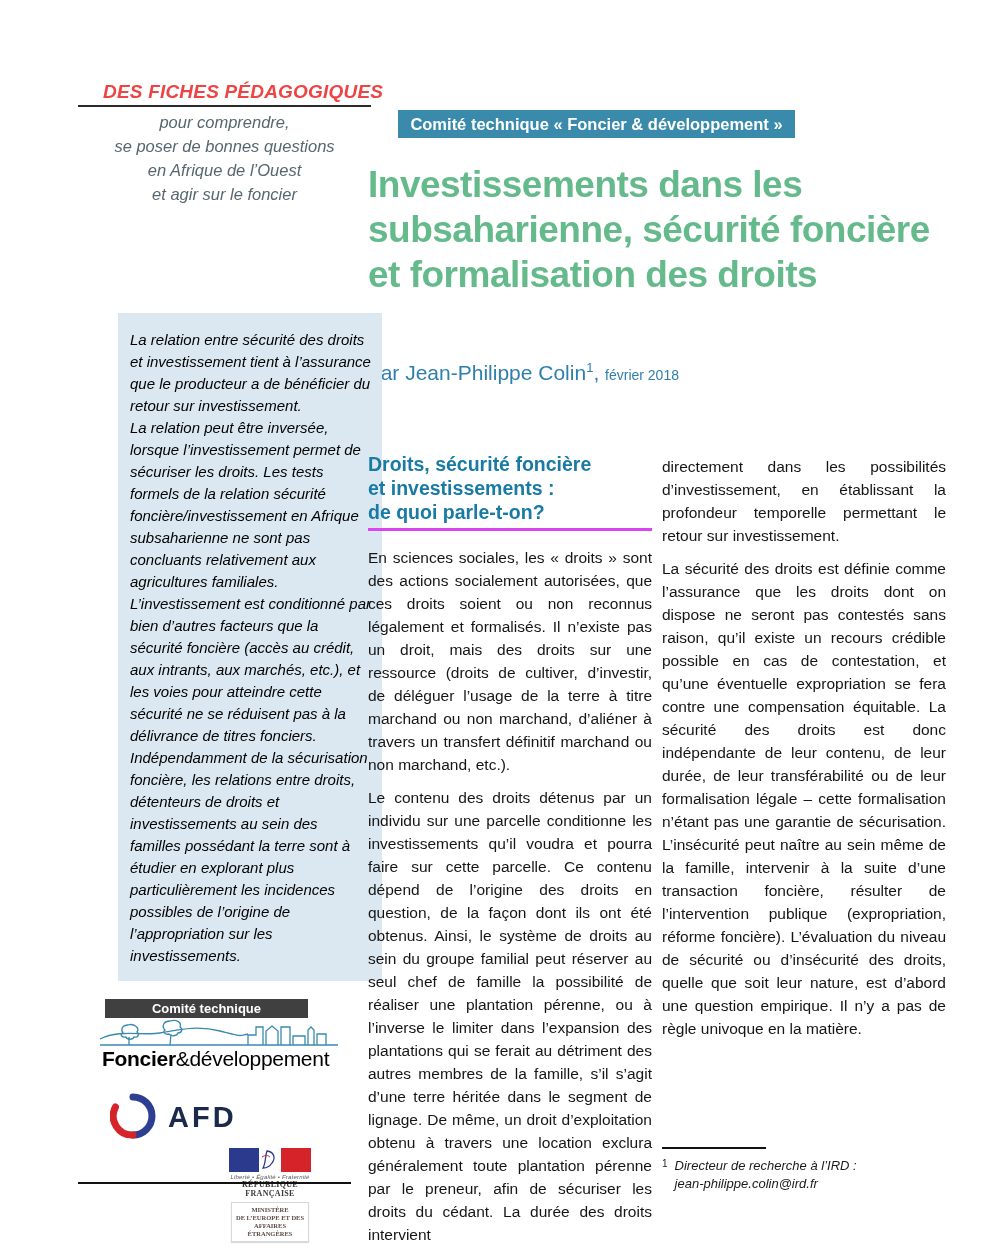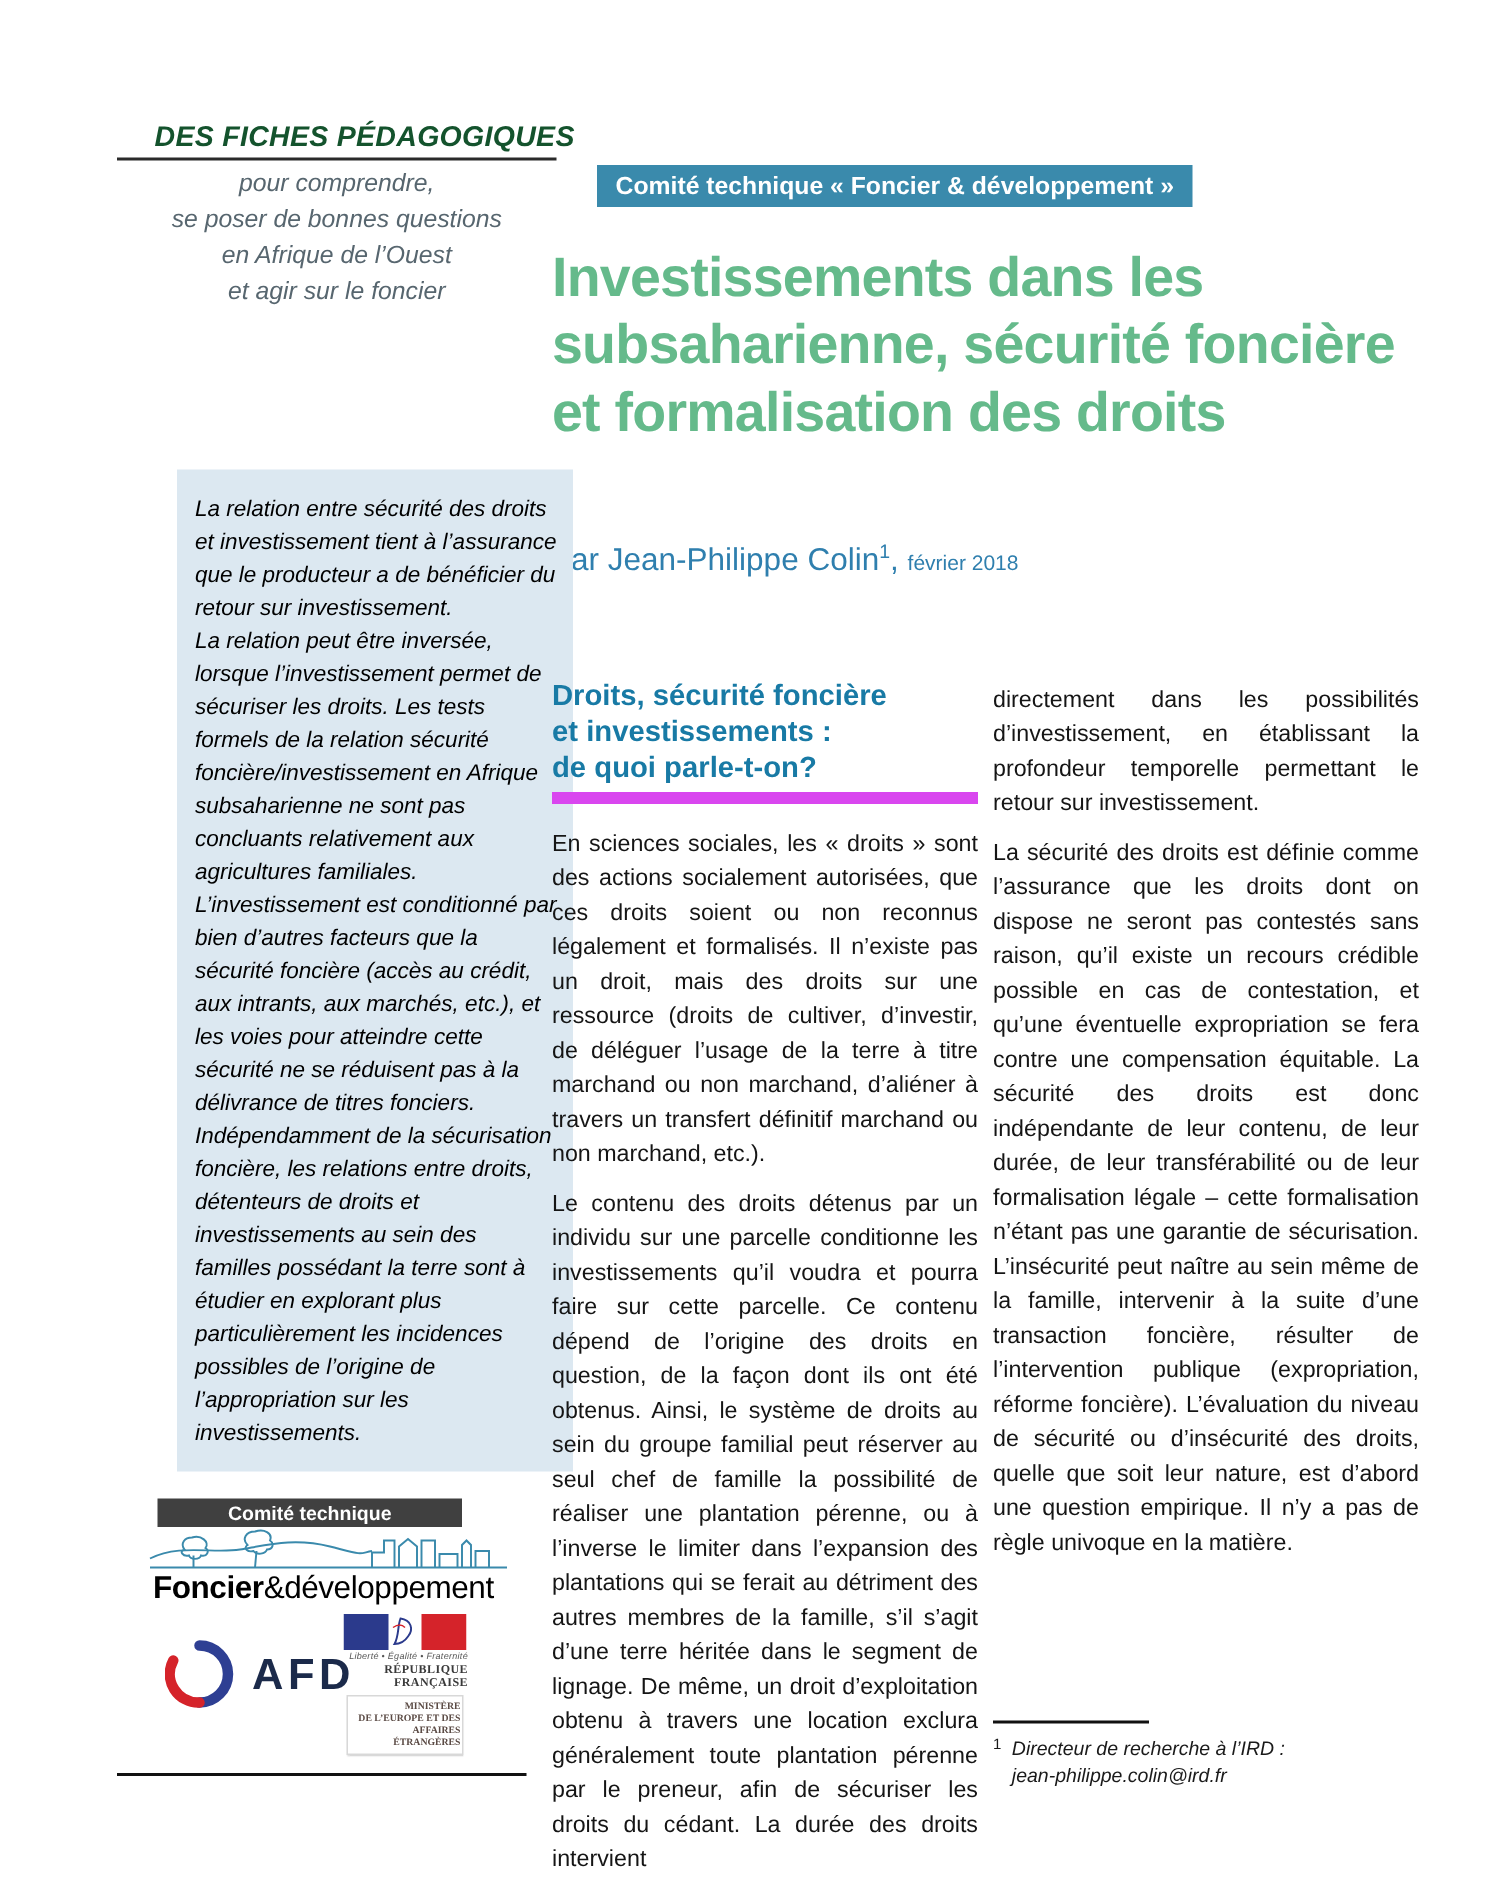--- a/index.html
+++ b/index.html
@@ -1,21 +1,21 @@
 <!DOCTYPE html>
 <html lang="fr"><head>
 <meta charset="utf-8">
 <style>
   html,body{margin:0;padding:0;background:#ffffff;}
   .page{position:relative;width:1008px;height:1260px;background:#fff;overflow:hidden;
         font-family:"Liberation Sans",sans-serif;color:#151515;}
 
   
   .kicker{position:absolute;left:103px;top:81px;font-size:19px;font-weight:bold;font-style:italic;
-          color:#14532d;letter-spacing:.2px;}
+          color:#ef4444;letter-spacing:.2px;}
   .kicker-rule{position:absolute;left:78px;top:105px;width:293px;height:2px;background:#2a2a2a;}
   .tagline{position:absolute;left:78px;top:110px;width:293px;text-align:center;font-style:italic;
            color:#57666f;font-size:16.5px;line-height:24px;}
   .topic-banner{position:absolute;left:378px;top:110px;width:397px;height:28px;background:#3a8aac;
                 color:#fff;font-weight:bold;font-size:16.5px;display:flex;align-items:center;justify-content:center;margin-left:20px;}
   .article-title{position:absolute;left:368px;top:162px;width:585px;font-size:37px;line-height:45px;
                  font-weight:bold;color:#65ba8b;letter-spacing:-.5px;}
   .byline{position:absolute;left:369px;top:360px;color:#2f7fae;font-size:21px;}
   .byline sup{font-size:13px;}
   .byline .date{font-size:14px;}
@@ -24,38 +24,38 @@
   .abstract-box{position:absolute;left:74px;top:313px;width:264px;min-height:575px;background:#dce8f1;
                 box-sizing:border-box;padding:16px 10px 14px 12px;font-style:italic;color:#000000;
                 font-size:15px;line-height:22px;white-space:pre-line;margin-left:44px;}
 
   
   .col{position:absolute;width:284px;font-size:15.5px;line-height:23px;text-align:justify;color:#151515;}
   .col-left{left:368px;top:452px;}
   .col-right{left:662px;top:455px;}
   .col p{margin:0 0 10px 0;}
   .section-heading{color:#187aa5;font-weight:bold;font-size:19.5px;line-height:24px;text-align:left;
-                   padding-bottom:4px;border-bottom:8px solid #d946ef;margin:0 0 15px 0;}
+                   padding-bottom:4px;border-bottom:3px solid #d946ef;margin:0 0 15px 0;}
 
   
   .footnote{position:absolute;left:662px;top:1147px;width:284px;font-size:13px;font-style:italic;
             line-height:17.5px;color:#1a1a1a;}
   .footnote-rule{width:104px;height:2px;background:#111;margin-bottom:8px;}
   .footnote-row{display:flex;gap:7px;}
   .footnote-row sup{font-style:normal;font-size:10px;line-height:14px;}
 
   
   .committee-banner{position:absolute;left:105px;top:999px;width:203px;height:19px;background:#404040;
                     color:#fff;font-weight:bold;font-size:13px;display:flex;align-items:center;justify-content:center;}
   .skyline{position:absolute;left:98px;top:1016px;width:242px;height:32px;}
   .foncier-logo{position:absolute;left:102px;top:1047px;font-size:21px;color:#000;letter-spacing:-.3px;white-space:nowrap;}
   .foncier-logo .b{font-weight:800;}
   .afd-ring{position:absolute;left:110px;top:1093px;width:46px;height:46px;}
   .afd-label{position:absolute;left:168px;top:1101px;font-size:29px;font-weight:bold;color:#1b2a4a;letter-spacing:3px;}
-  .rf-logo{position:absolute;left:228px;top:1076px;width:84px;text-align:right;}
+  .rf-logo{position:absolute;left:228px;top:1148px;width:84px;text-align:center;}
   .rf-flag{width:82px;height:24px;display:block;margin:0 auto;}
   .rf-motto{font-size:6px;font-style:italic;color:#555;margin-top:2px;letter-spacing:.2px;}
   .rf-name{font-family:"Liberation Serif",serif;font-weight:bold;font-size:8px;color:#3a3a3a;letter-spacing:.3px;}
   .ministry-box{margin:4px auto 0;width:74px;border:1px solid #d8d8d8;box-shadow:0 1px 1px rgba(0,0,0,.15);
                 padding:3px 1px;font-family:"Liberation Serif",serif;font-size:6.5px;line-height:8px;
                 color:#5b4b45;font-weight:bold;}
   .bottom-rule{position:absolute;left:78px;top:1182px;width:273px;height:2px;background:#111;}
 </style>
 </head>
 <body>

